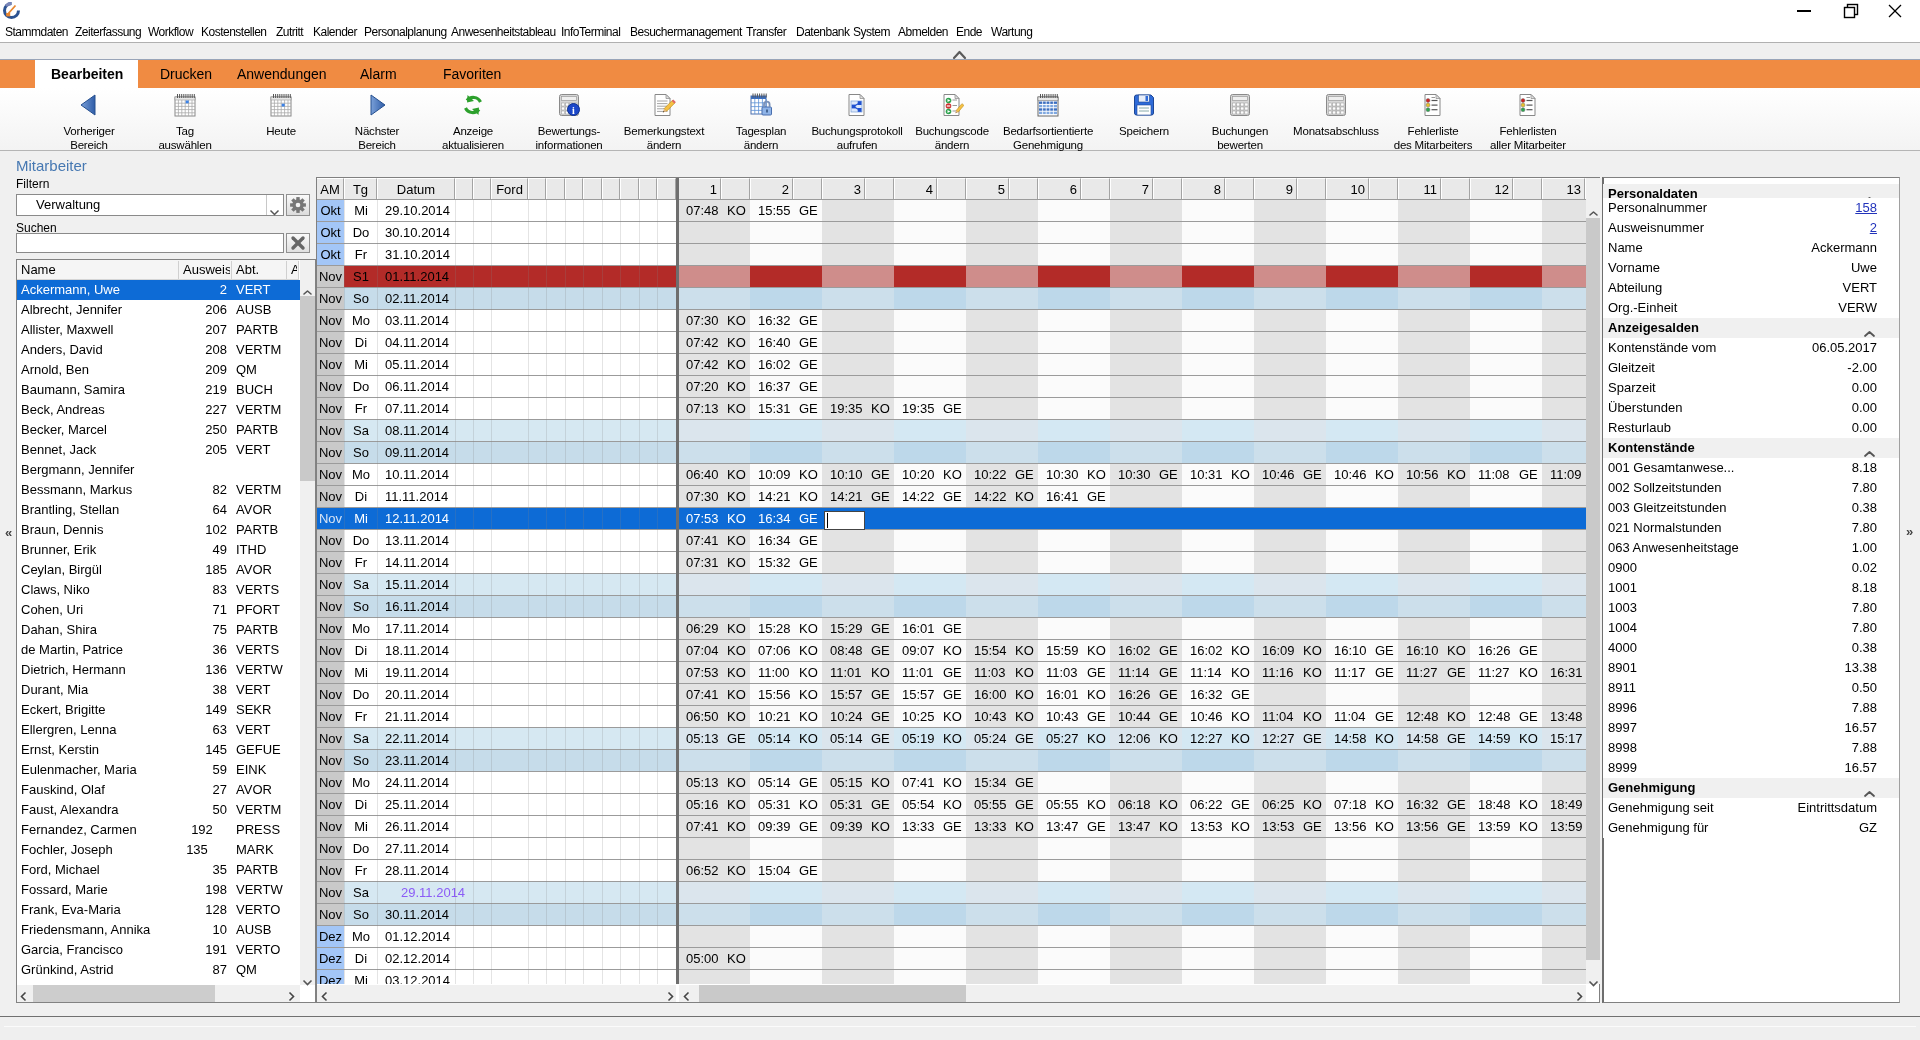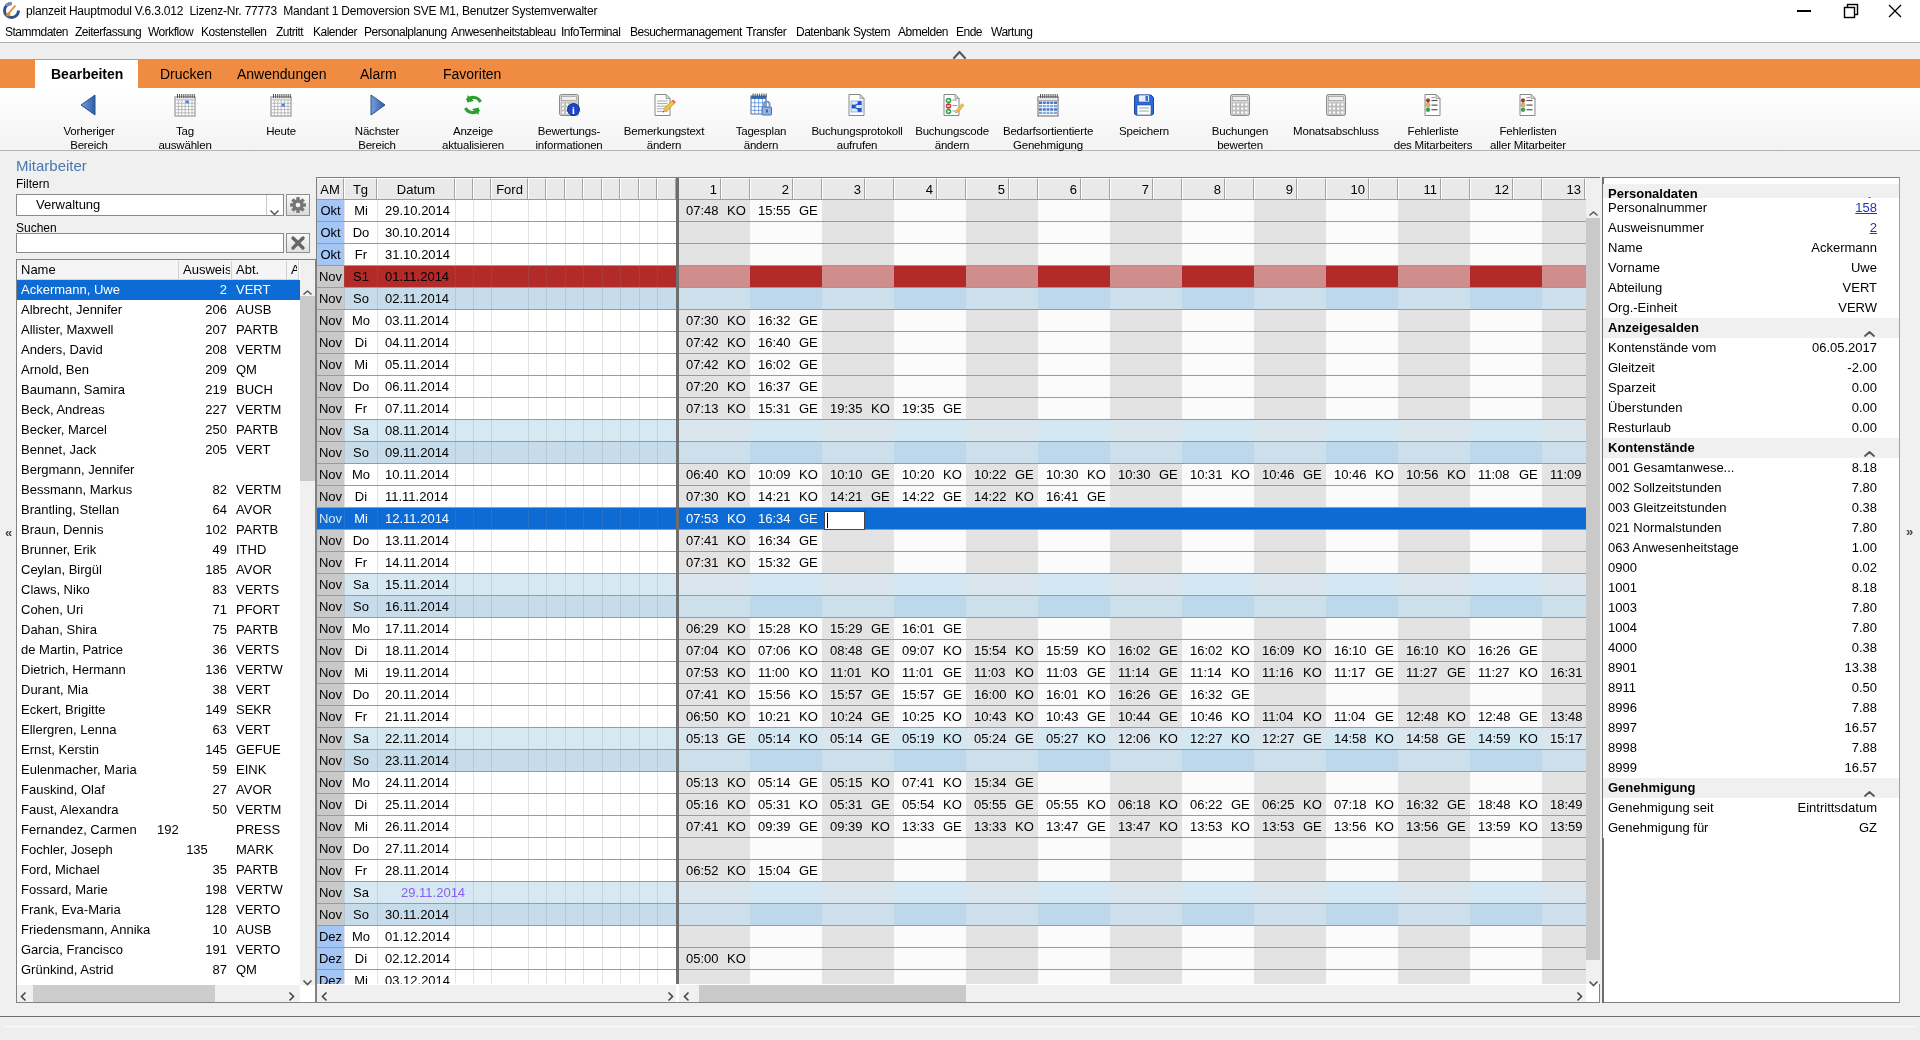--- a/index.html
+++ b/index.html
@@ -20,21 +20,20 @@
 
 </style></head><body>
 <div id="root">
 <div class="a" style="left:0;top:0;width:1920px;height:22px;background:#fff"></div>
 <div class="a" style="left:3px;top:2px"><svg width="17" height="17" viewBox="0 0 17 17">
         <path d="M 8.5 1.5 A 7 7 0 1 0 15.5 8.5" fill="none" stroke="#2b5291" stroke-width="3"></path>
         <path d="M 8.5 1.5 A 7 7 0 0 0 3 4" fill="none" stroke="#7a86b8" stroke-width="3"></path>
         <line x1="4" y1="13" x2="12.5" y2="3.5" stroke="#e8862e" stroke-width="1.8"></line>
         <rect x="3.2" y="11" width="4" height="3.4" fill="#e8862e"></rect>
       </svg></div>
-<div class="a" style="left:26px;top:0;height:22px;line-height:22px;font-size:12px;letter-spacing:-0.2px;color:#000">planzeit Hauptmodul V.6.3.012&nbsp; Lizenz-Nr. 77773&nbsp; Mandant 1 Demoversion SVE M1, Benutzer Systemverwalter</div>
 <div class="a" style="left:1797px;top:10px;width:14px;height:1.5px;background:#000"></div>
 <div class="a" style="left:1843px;top:3px"><svg width="16" height="16" viewBox="0 0 16 16">
         <rect x="4.5" y="1.5" width="10" height="10" fill="none" stroke="#000" stroke-width="1.4"></rect>
         <rect x="1.5" y="4.5" width="10" height="10" fill="#fff" stroke="#000" stroke-width="1.4"></rect>
       </svg></div>
 <div class="a" style="left:1887px;top:3px"><svg width="16" height="16" viewBox="0 0 16 16">
         <g stroke="#000" stroke-width="1.3">
           <line x1="2" y1="2" x2="14" y2="14"></line>
           <line x1="14" y1="2" x2="2" y2="14"></line>
         </g>
@@ -530,21 +529,21 @@
       <span style="position:absolute;left:150px;width:60px;text-align:right">27</span>
       <span style="position:absolute;left:219px">AVOR</span>
     </div>
 <div class="lrow" style="top:800px;background:#fff;color:#000">
       <span style="position:absolute;left:4px">Faust, Alexandra</span>
       <span style="position:absolute;left:150px;width:60px;text-align:right">50</span>
       <span style="position:absolute;left:219px">VERTM</span>
     </div>
 <div class="lrow" style="top:820px;background:#fff;color:#000">
       <span style="position:absolute;left:4px">Fernandez, Carmen</span>
-      <span style="position:absolute;left:140px;width:60px;text-align:left">192</span>
+      <span style="position:absolute;left:155px;width:60px;text-align:center">192</span>
       <span style="position:absolute;left:219px">PRESS</span>
     </div>
 <div class="lrow" style="top:840px;background:#fff;color:#000">
       <span style="position:absolute;left:4px">Fochler, Joseph</span>
       <span style="position:absolute;left:150px;width:60px;text-align:center">135</span>
       <span style="position:absolute;left:219px">MARK</span>
     </div>
 <div class="lrow" style="top:860px;background:#fff;color:#000">
       <span style="position:absolute;left:4px">Ford, Michael</span>
       <span style="position:absolute;left:150px;width:60px;text-align:right">35</span>

